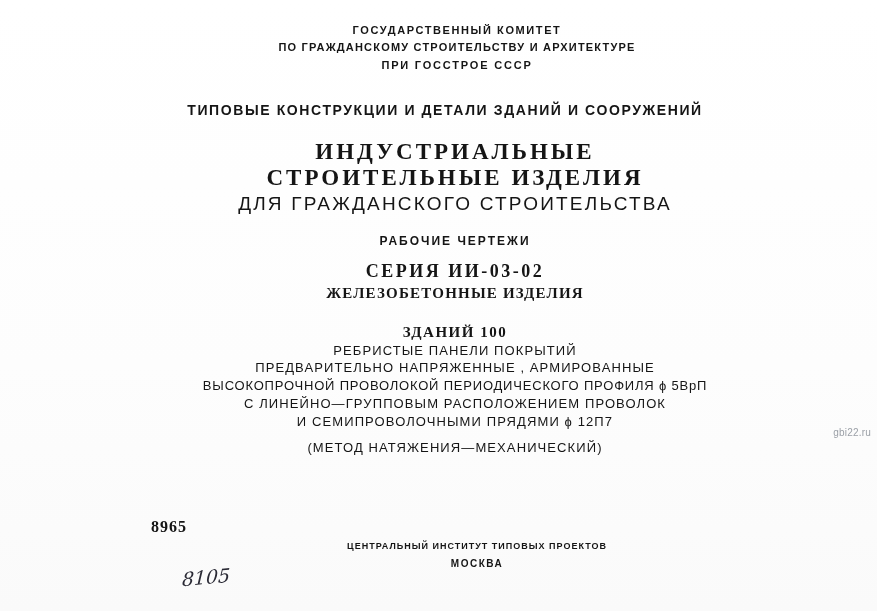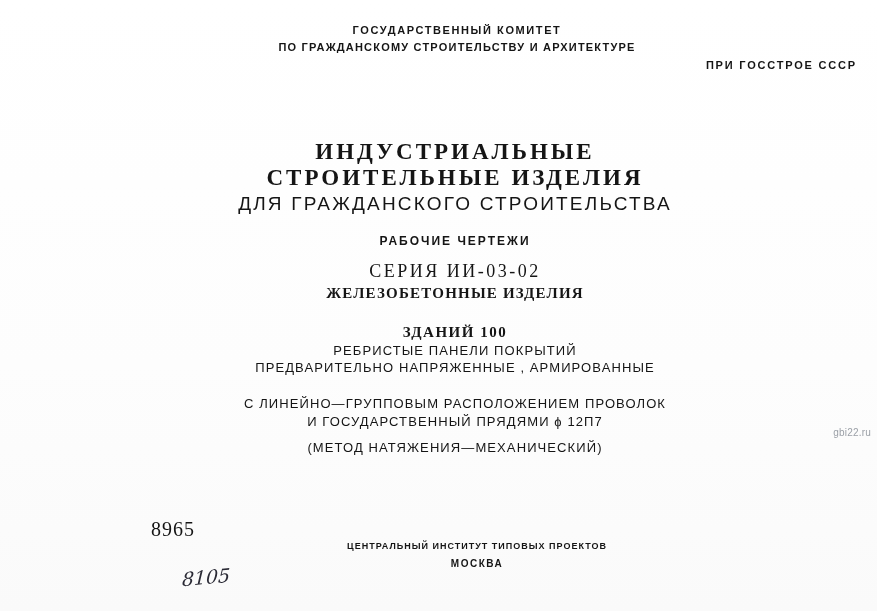--- a/index.html
+++ b/index.html
@@ -13,53 +13,53 @@
   .page {
     position: relative;
     width: 877px; height: 611px;
     background: linear-gradient(180deg, #ffffff 0%, #fdfdfd 60%, #fafafa 100%);
   }
   .line { position: absolute; text-align: center; white-space: nowrap; }
 
   
   .gov1 { top: 24px;  left: 57px; width: 800px; font-size: 11px; font-weight: bold; letter-spacing: 1.6px; }
   .gov2 { top: 41px;  left: 57px; width: 800px; font-size: 11px; font-weight: bold; letter-spacing: 1.2px; }
-  .gov3 { top: 59px;  left: 57px; width: 800px; font-size: 11px; font-weight: bold; letter-spacing: 1.8px; text-align: right; }
+  .gov3 { top: 59px;  left: 57px; width: 800px; font-size: 11px; font-weight: bold; letter-spacing: 1.8px; }
 
   
   .sh   { top: 102px; left: 45px; width: 800px; font-size: 14px; font-weight: bold; letter-spacing: 1.6px; }
 
   
   .t1 { top: 139px; left: 55px; width: 800px; font-size: 23px; font-weight: bold; letter-spacing: 3px;
         font-family: "Liberation Serif", serif; }
   .t2 { top: 165px; left: 55px; width: 800px; font-size: 23px; font-weight: bold; letter-spacing: 3px;
         font-family: "Liberation Serif", serif; }
   .t3 { top: 193px; left: 55px; width: 800px; font-size: 19px; font-weight: 500; letter-spacing: 2.2px; }
 
   
   .sub { top: 234px; left: 55px; width: 800px; font-size: 12px; font-weight: bold; letter-spacing: 2px; }
 
   
-  .se1 { top: 261px; left: 55px; width: 800px; font-size: 18px; font-weight: normal; letter-spacing: 2.5px;
+  .se1 { top: 261px; left: 55px; width: 800px; font-size: 18px; font-weight: bold; letter-spacing: 2.5px;
          font-family: "Liberation Serif", serif; }
   .se2 { top: 285px; left: 55px; width: 800px; font-size: 15px; font-weight: bold; letter-spacing: 1.2px;
          font-family: "Liberation Serif", serif; }
 
   
   .al0 { top: 324px; left: 55px; width: 800px; font-size: 15px; font-weight: bold; letter-spacing: 1.5px;
          font-family: "Liberation Serif", serif; }
   .al1 { top: 343px; left: 55px; width: 800px; font-size: 13px; letter-spacing: 1.1px; }
   .al2 { top: 360px; left: 55px; width: 800px; font-size: 13px; letter-spacing: 1.1px; }
   .al3 { top: 378px; left: 55px; width: 800px; font-size: 13px; letter-spacing: 0.8px; }
   .al4 { top: 396px; left: 55px; width: 800px; font-size: 13px; letter-spacing: 1.1px; }
   .al5 { top: 414px; left: 55px; width: 800px; font-size: 13px; letter-spacing: 1.1px; }
   .met { top: 440px; left: 55px; width: 800px; font-size: 13px; letter-spacing: 1.1px; }
 
   
-  .cat { top: 518px; left: 151px; width: auto; font-size: 20px; font-weight: normal; letter-spacing: 1px;
+  .cat { top: 518px; left: 151px; width: auto; font-size: 16px; font-weight: bold; letter-spacing: 1px;
          font-family: "Liberation Serif", serif; text-align: left; }
   .inst { top: 541px; left: 77px; width: 800px; font-size: 9px; font-weight: bold; letter-spacing: 1px; }
   .city { top: 558px; left: 77px; width: 800px; font-size: 10px; font-weight: bold; letter-spacing: 1.5px; }
 
   .hand { top: 566px; left: 182px; width: auto; text-align: left;
           font-family: "DejaVu Serif", serif; font-style: italic;
           font-size: 19px; color: #2a2a35;
           transform: rotate(-5deg) skewX(-8deg); }
 
   .wm  { top: 427px; right: 6px; left: auto; width: auto; text-align: center;
@@ -67,35 +67,37 @@
 </style>
 </head>
 <body>
 
 <div class="page">
 
   <div class="line gov2">ПО ГРАЖДАНСКОМУ СТРОИТЕЛЬСТВУ И АРХИТЕКТУРЕ</div>
   <div class="line gov1">ГОСУДАРСТВЕННЫЙ КОМИТЕТ</div>
   <div class="line gov3">ПРИ ГОССТРОЕ СССР</div>
 
+  <div class="line sh">ТИПОВЫЕ КОНСТРУКЦИИ И ДЕТАЛИ ЗДАНИЙ И СООРУЖЕНИЙ</div>
 
   <div class="line t2">СТРОИТЕЛЬНЫЕ ИЗДЕЛИЯ</div>
   <div class="line t1">ИНДУСТРИАЛЬНЫЕ</div>
   <div class="line t3">ДЛЯ ГРАЖДАНСКОГО СТРОИТЕЛЬСТВА</div>
 
   <div class="line sub">РАБОЧИЕ ЧЕРТЕЖИ</div>
 
   <div class="line se1">СЕРИЯ ИИ-03-02</div>
   <div class="line se2">ЖЕЛЕЗОБЕТОННЫЕ ИЗДЕЛИЯ</div>
 
   <div class="line al0">ЗДАНИЙ 100</div>
   <div class="line al2">ПРЕДВАРИТЕЛЬНО НАПРЯЖЕННЫЕ , АРМИРОВАННЫЕ</div>
   <div class="line al1">РЕБРИСТЫЕ ПАНЕЛИ ПОКРЫТИЙ</div>
+  <div class="line al3">ВЫСОКОПРОЧНОЙ ПРОВОЛОКОЙ ПЕРИОДИЧЕСКОГО ПРОФИЛЯ ϕ 5ВрП</div>
   <div class="line al4">С ЛИНЕЙНО—ГРУППОВЫМ РАСПОЛОЖЕНИЕМ ПРОВОЛОК</div>
-  <div class="line al5">И ГОСУДАРСТВЕННЫЙ ПРЯДЯМИ ϕ 12П7</div>
+  <div class="line al5">И СЕМИПРОВОЛОЧНЫМИ ПРЯДЯМИ ϕ 12П7</div>
   <div class="line met">(МЕТОД НАТЯЖЕНИЯ—МЕХАНИЧЕСКИЙ)</div>
 
   <div class="line cat">8965</div>
   <div class="line inst">ЦЕНТРАЛЬНЫЙ ИНСТИТУТ ТИПОВЫХ ПРОЕКТОВ</div>
   <div class="line city">МОСКВА</div>
   <div class="line hand">8105</div>
 
   <div class="line wm">gbi22.ru</div>
 
 </div>

